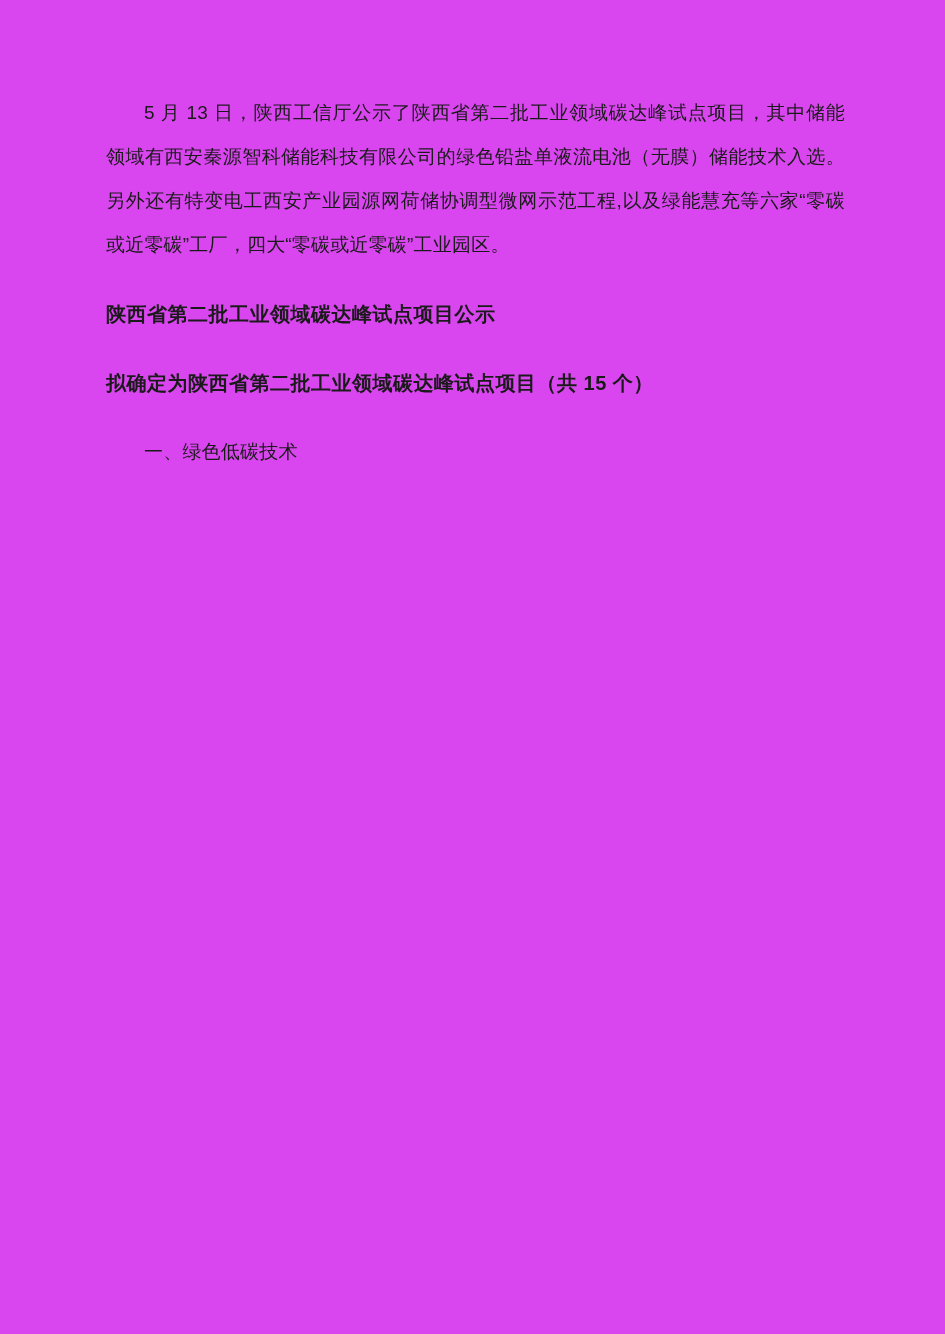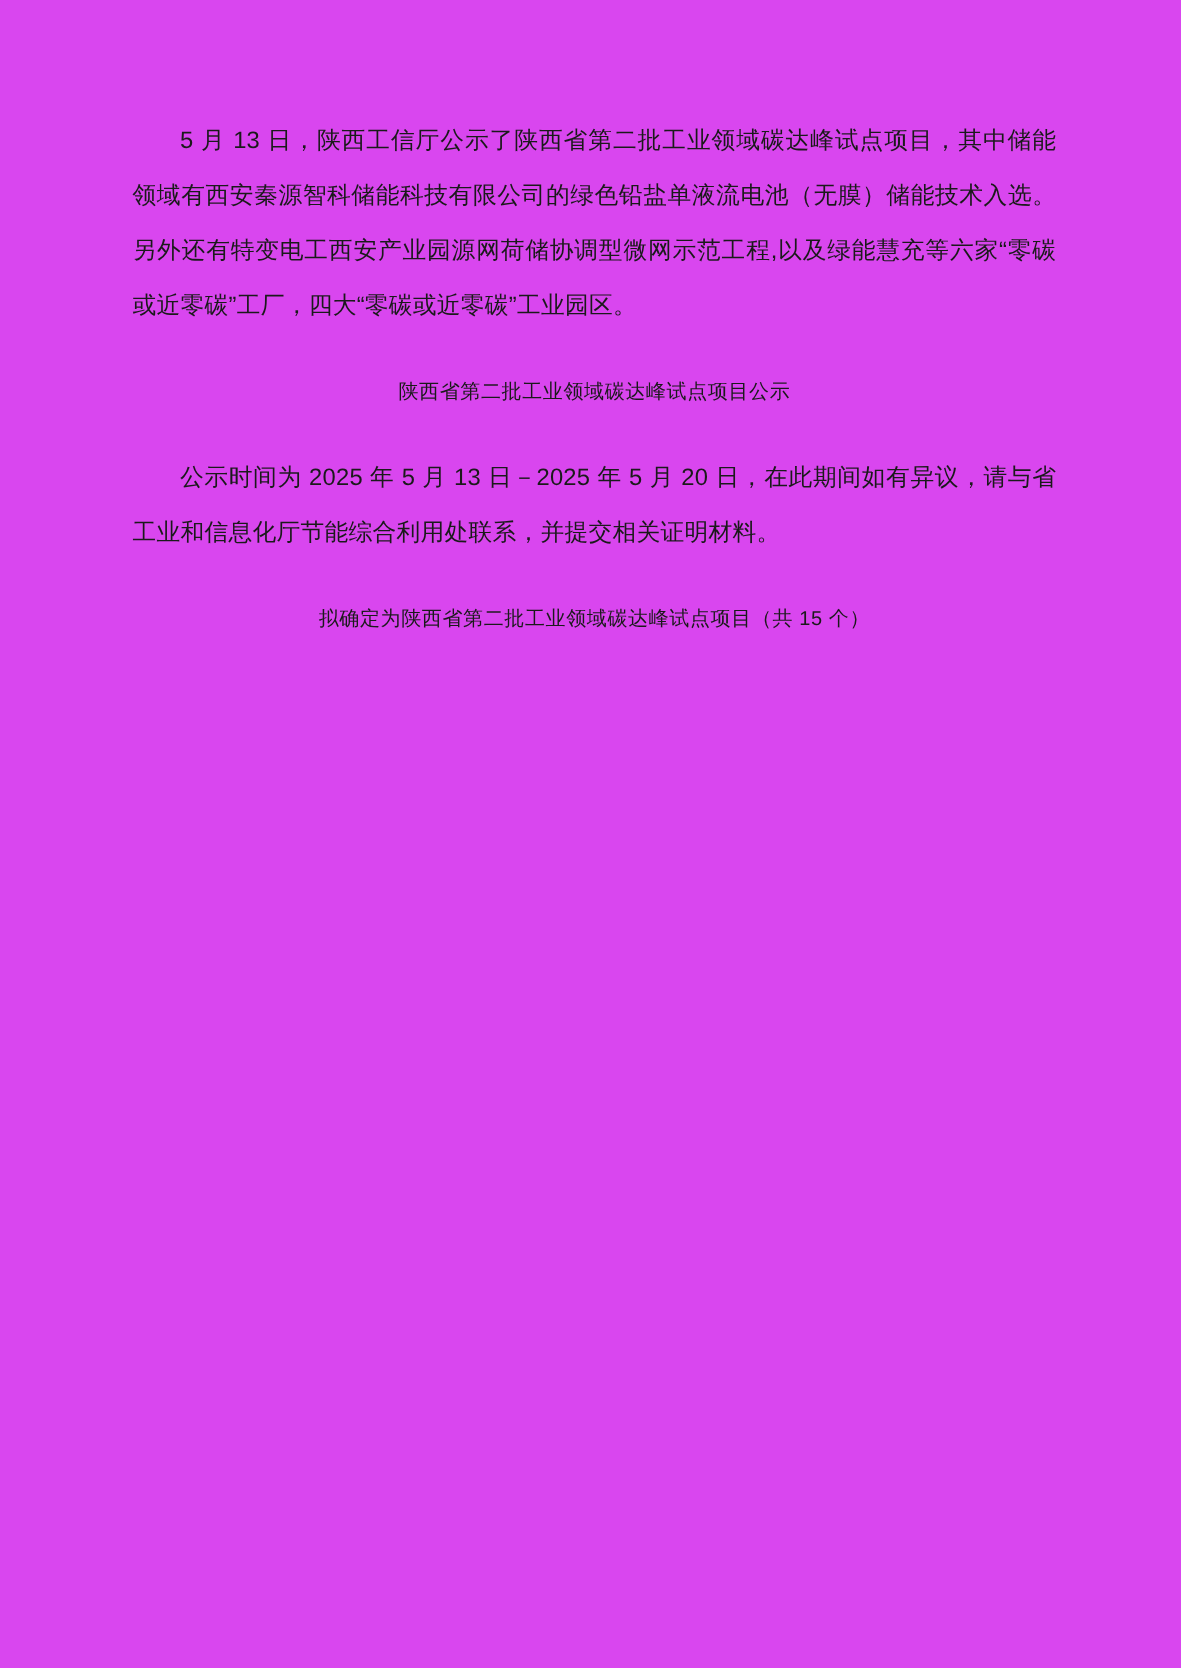--- a/index.html
+++ b/index.html
@@ -29,40 +29,39 @@
     letter-spacing: 0.2px;
   }
   .indent-2 {
     text-indent: 2em;
   }
   .indent-1 {
     text-indent: 1.15em;
   }
   .doc-title {
     margin: 0 0 25px 0;
-    font-size: 16px;
+    font-size: 20px;
     line-height: 44px;
-    font-weight: normal;
-    text-align: center;
+    font-weight: bold;
     letter-spacing: 0.5px;
   }
 </style>
 </head>
 <body>
 
 <div class="page">
 
   <p class="para indent-2">5 月 13 日，陕西工信厅公示了陕西省第二批工业领域碳达峰试点项目，其中储能领域有西安秦源智科储能科技有限公司的绿色铅盐单液流电池（无膜）储能技术入选。另外还有特变电工西安产业园源网荷储协调型微网示范工程,以及绿能慧充等六家“零碳或近零碳”工厂，四大“零碳或近零碳”工业园区。</p>
 
 
   <h1 class="doc-title">陕西省第二批工业领域碳达峰试点项目公示</h1>
 
 
-  <p class="para indent-2">公示时间为 2025 年 5 月 13 日－2025 年 5 月 20 日，在此期间如有异议，请与省工业和信息化厅节能综合利用处联系，并提交相关证明材料。</p>
 
 
 
 
   <h2 class="doc-title">拟确定为陕西省第二批工业领域碳达峰试点项目（共 15 个）</h2>
 
+  <p class="para indent-2">一、绿色低碳技术</p>
 
 
 </div>
 
 </body></html>

